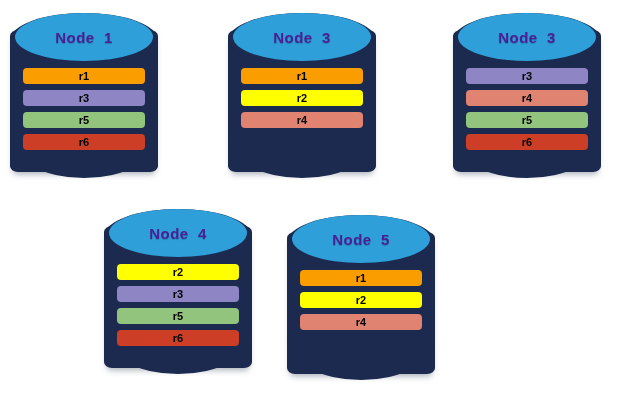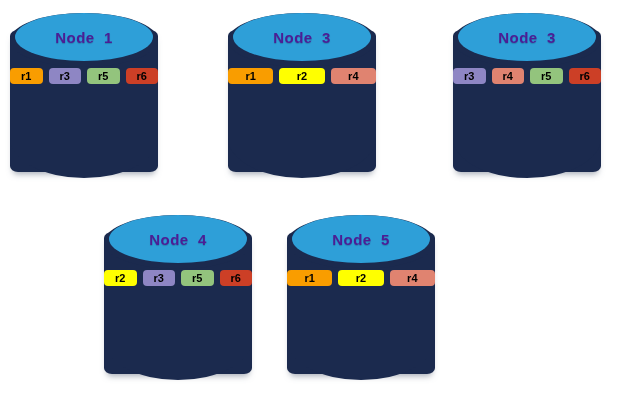--- a/index.html
+++ b/index.html
@@ -83,21 +83,21 @@
     white-space: pre;
     text-shadow: 0 1px 1px rgba(0,0,0,0.18);
   }
 
   .records {
     position: absolute;
     left: 0;
     top: 60px;
     width: 148px;
     display: flex;
-    flex-direction: row;
+    flex-direction: column;
     align-items: center;
     gap: 6px;
   }
   .record {
     width: 122px;
     height: 16px;
     border-radius: 4px;
     display: flex;
     align-items: center;
     justify-content: center;
@@ -146,21 +146,21 @@
       <div class="cyl-top">
         <div class="node-label">Node  3</div>
       </div>
       <div class="records">
         <div class="record" style="background: rgb(142, 134, 196);">r3</div>
         <div class="record" style="background: rgb(224, 131, 112);">r4</div>
         <div class="record" style="background: rgb(147, 196, 125);">r5</div>
         <div class="record" style="background: rgb(204, 63, 38);">r6</div>
       </div>
     </div>
-    <div class="node" style="left: 104px; top: 210px;">
+    <div class="node" style="left: 104px; top: 204px;">
       <div class="cyl-body"></div>
       <div class="cyl-bottom"></div>
       <div class="cyl-rim"></div>
       <div class="cyl-top">
         <div class="node-label">Node  4</div>
       </div>
       <div class="records">
         <div class="record" style="background: rgb(255, 255, 0);">r2</div>
         <div class="record" style="background: rgb(142, 134, 196);">r3</div>
         <div class="record" style="background: rgb(147, 196, 125);">r5</div>

